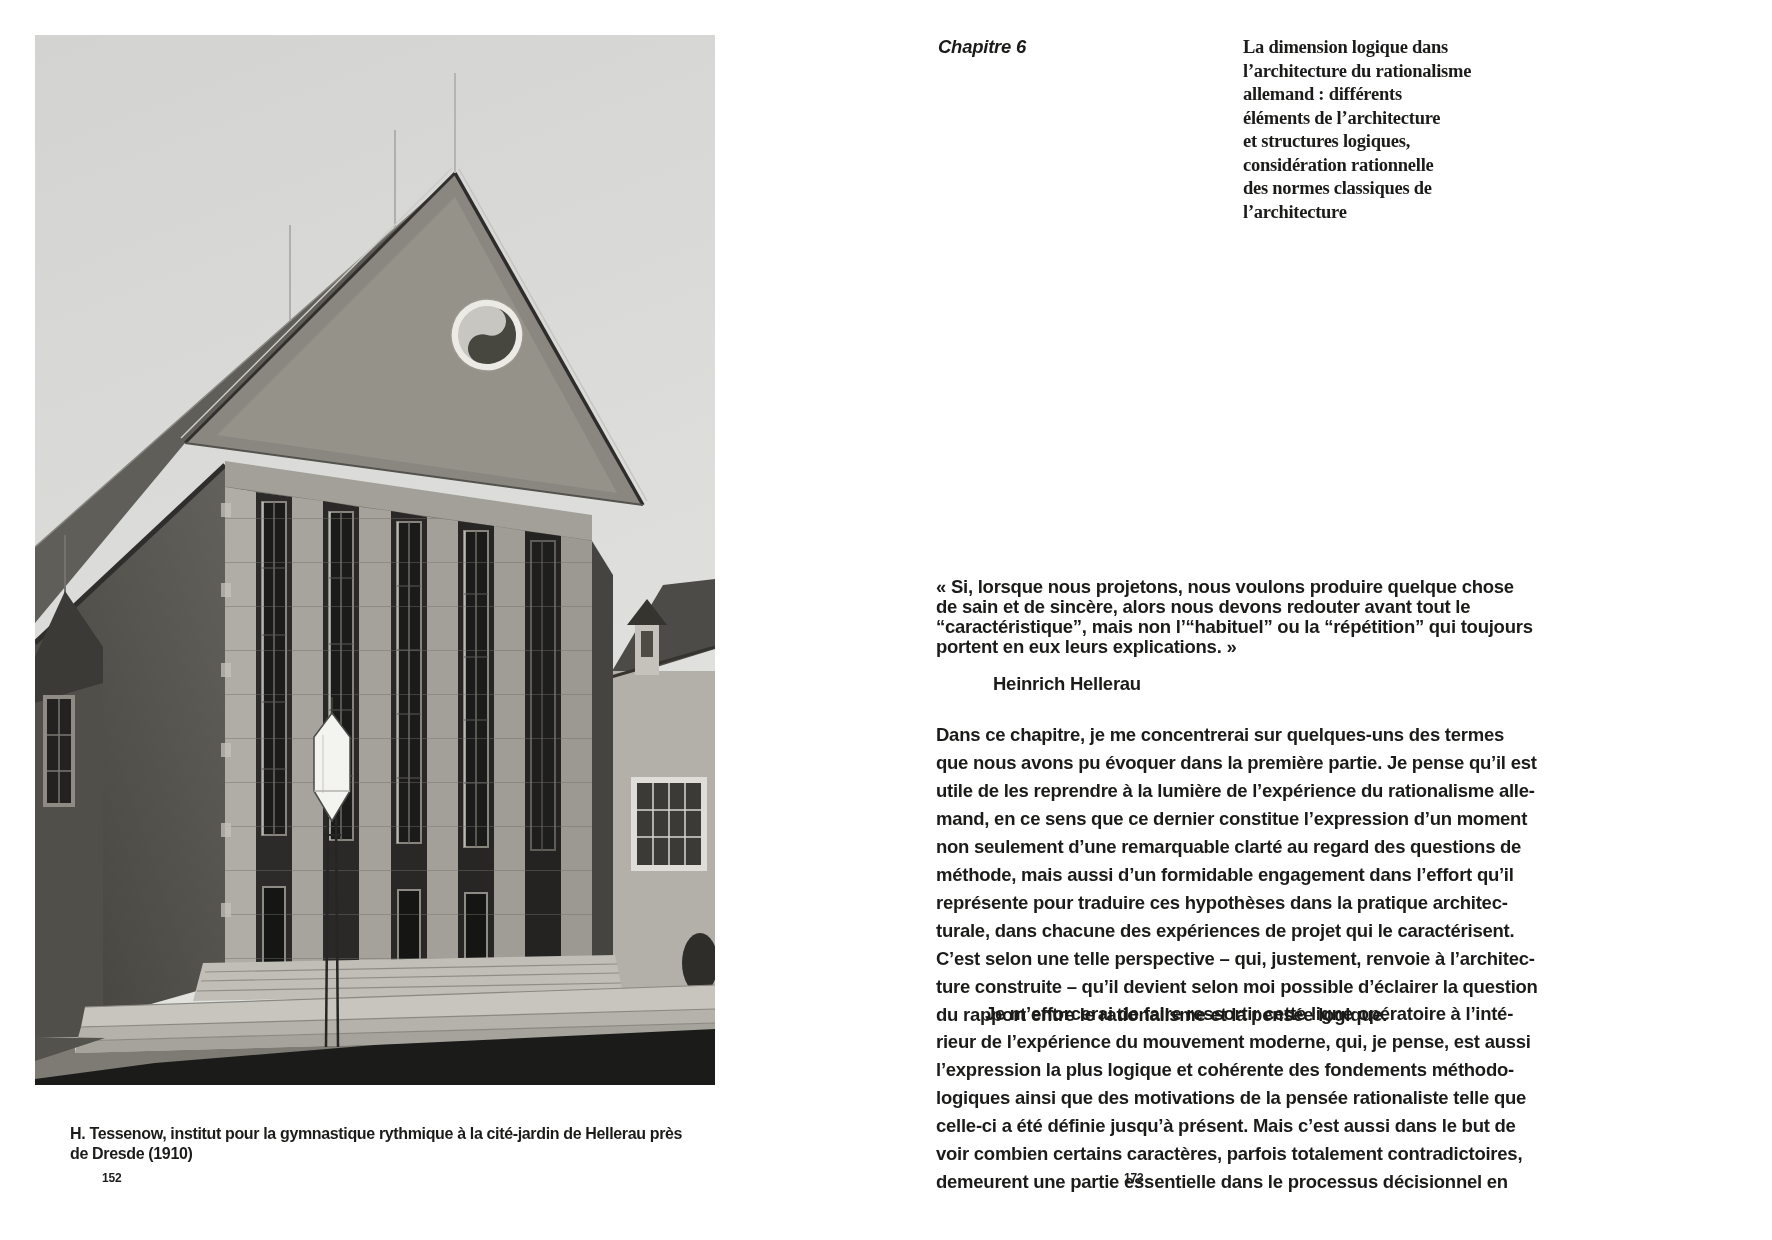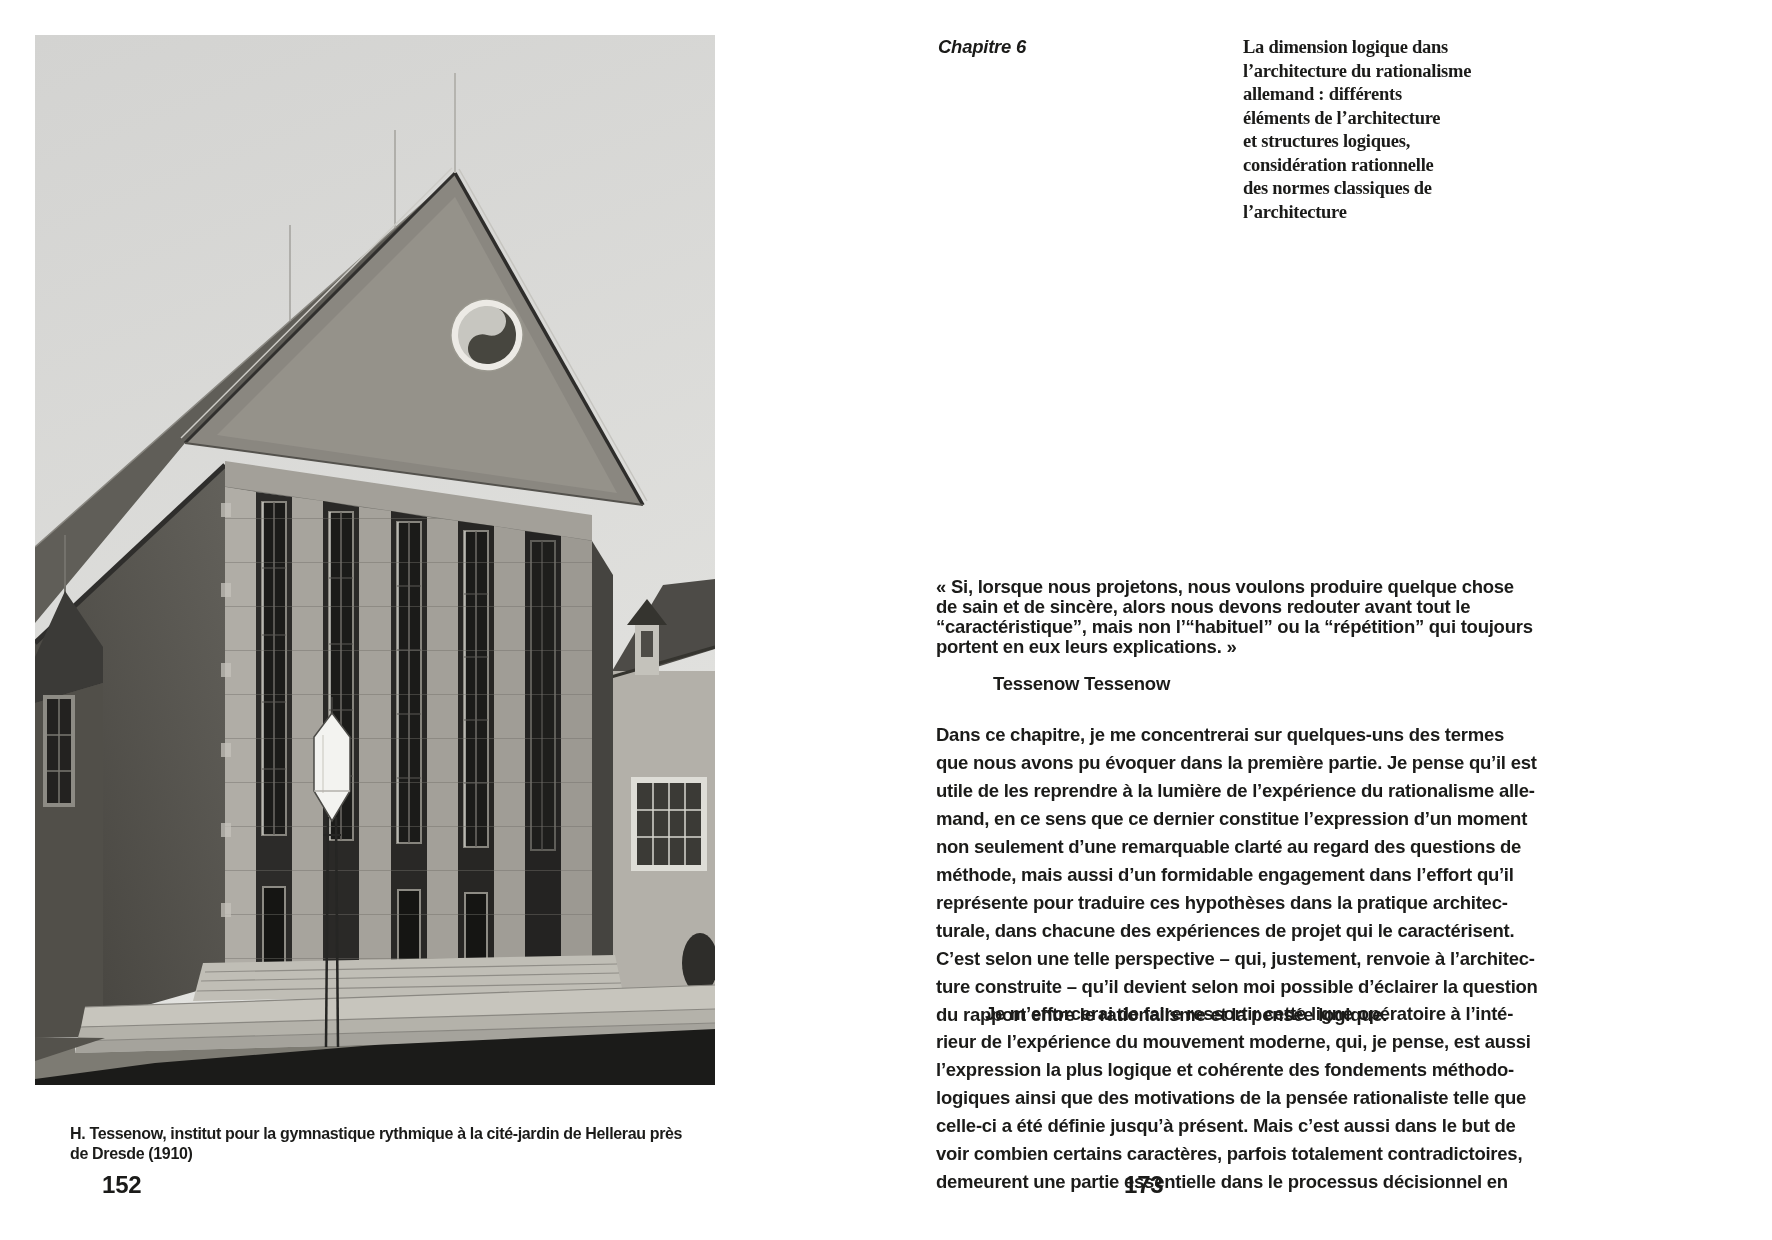--- a/index.html
+++ b/index.html
@@ -8,21 +8,21 @@
     font-family:"Liberation Sans","DejaVu Sans",sans-serif;color:#1b1b19;
     overflow:hidden;
   }
   .photo-figure{position:absolute;left:35px;top:35px;width:680px;height:1050px;margin:0;}
   .photo-figure svg{display:block;width:680px;height:1050px;}
   .caption{
     position:absolute;left:35px;top:1089px;width:670px;
     font-size:16px;font-weight:bold;line-height:20px;letter-spacing:-0.35px;
     white-space:pre;
   }
-  .pagenum{position:absolute;font-size:24px;font-weight:bold;letter-spacing:-0.2px;}
+  .pagenum{position:absolute;font-size:12px;font-weight:bold;letter-spacing:-0.2px;}
   .pagenum-left{left:102px;top:1171px;}
   .pagenum-right{left:1124px;top:1171px;}
   .chapter-label{position:absolute;left:938px;top:36px;font-size:18.5px;font-weight:bold;letter-spacing:-0.25px;font-style:italic;}
   .chapter-title{
     position:absolute;left:1243px;top:36px;width:360px;
     font-size:18.5px;font-weight:bold;line-height:23.5px;letter-spacing:-0.25px;
     white-space:pre;
     font-family:Liberation Serif, serif;
   }
   .quote{
@@ -251,21 +251,21 @@
 allemand : différents
 éléments de l’architecture
 et structures logiques,
 considération rationnelle
 des normes classiques de
 l’architecture</div>
     <div class="quote">« Si, lorsque nous projetons, nous voulons produire quelque chose
 de sain et de sincère, alors nous devons redouter avant tout le
 “caractéristique”, mais non l’“habituel” ou la “répétition” qui toujours
 portent en eux leurs explications. »</div>
-    <div class="quote-attrib">Tessenow Tessenow</div>
+    <div class="quote-attrib">Heinrich Hellerau</div>
     <div class="body-para para1">Dans ce chapitre, je me concentrerai sur quelques-uns des termes
 que nous avons pu évoquer dans la première partie. Je pense qu’il est
 utile de les reprendre à la lumière de l’expérience du rationalisme alle-
 mand, en ce sens que ce dernier constitue l’expression d’un moment
 non seulement d’une remarquable clarté au regard des questions de
 méthode, mais aussi d’un formidable engagement dans l’effort qu’il
 représente pour traduire ces hypothèses dans la pratique architec-
 turale, dans chacune des expériences de projet qui le caractérisent.
 C’est selon une telle perspective – qui, justement, renvoie à l’architec-
 ture construite – qu’il devient selon moi possible d’éclairer la question

